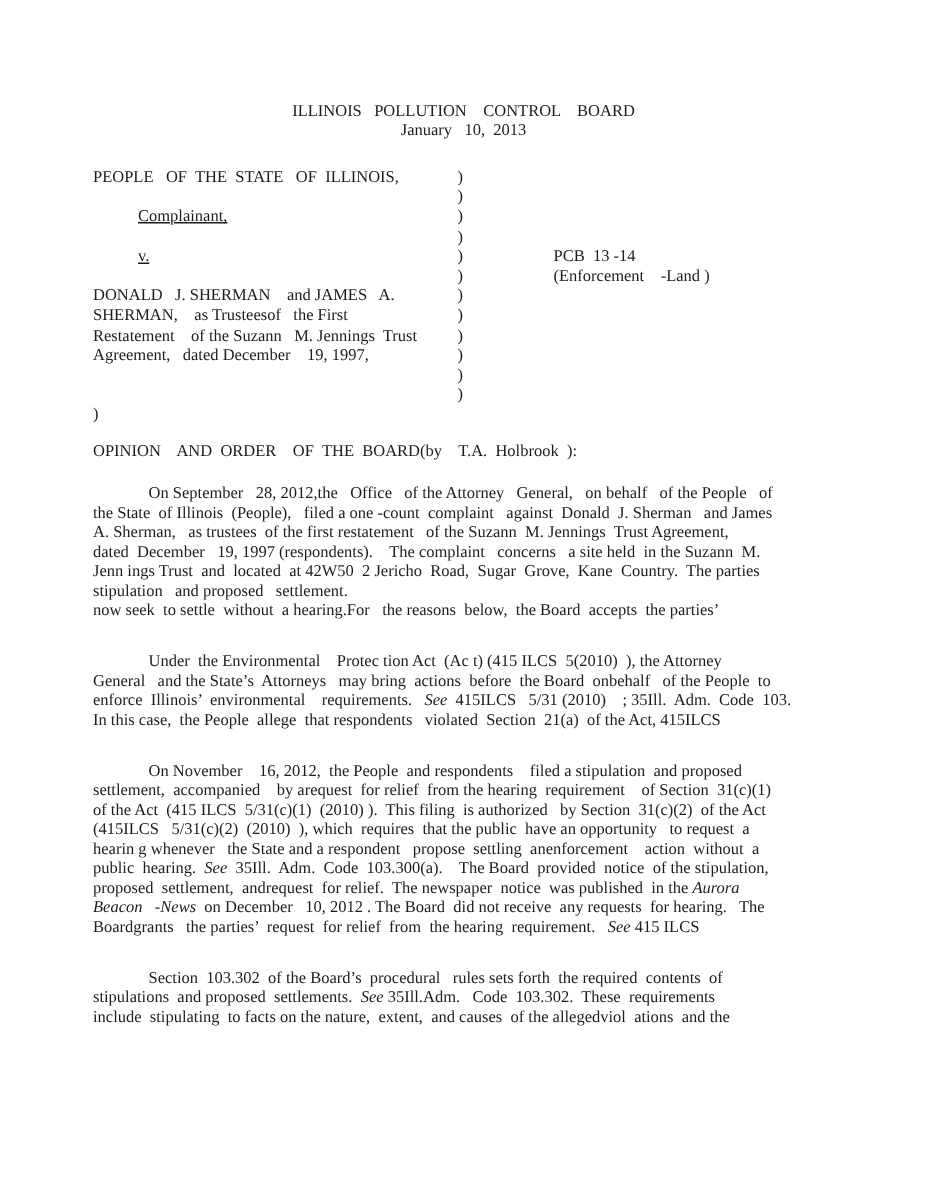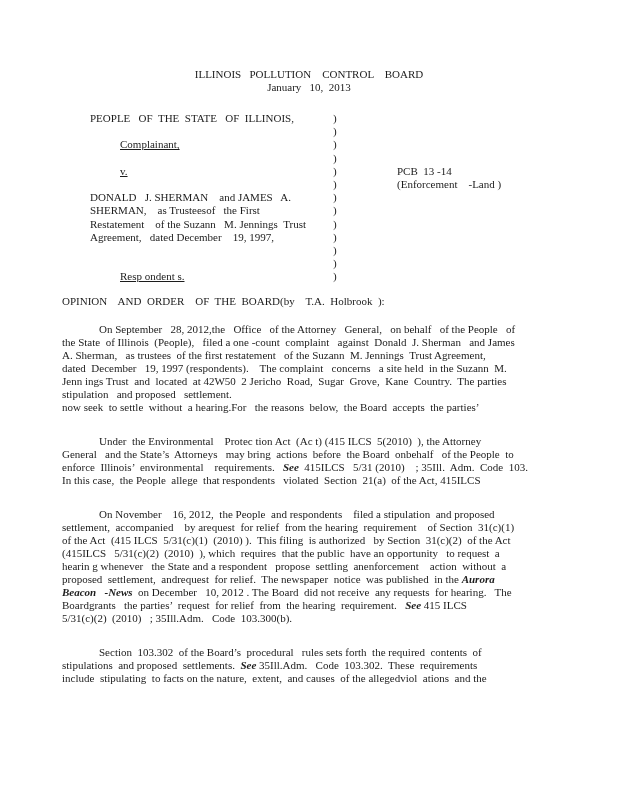--- a/index.html
+++ b/index.html
@@ -21,58 +21,58 @@
     line-height: 13px;
     white-space: pre;
   }
   .caption { margin-top: 18px; }
   .cap-row {
     display: flex;
     height: 13.2px;
     line-height: 13.2px;
     white-space: pre;
   }
-  .cap-left { width: 243px; flex: none; box-sizing: border-box; margin-left: 28px; }
+  .cap-left { width: 243px; flex: none; box-sizing: border-box; }
   .cap-left.ind { padding-left: 30px; text-decoration: underline; }
   .cap-paren { width: 28px; flex: none; }
   .cap-right { flex: none; margin-left: 36px; }
   .opinion-heading {
     margin-top: 12px;
     line-height: 13px;
     white-space: pre;
   }
   .para { margin-top: 21px; }
   .body-text .para:first-child { margin-top: 15px; }
   .line {
     line-height: 13px;
     white-space: pre;
   }
   .para .line:first-child { padding-left: 37px; }
-  .it { font-style: italic; font-weight: bold; }
+  .it { font-style: italic; }
 </style>
 </head>
 <body>
 
 <div class="page">
   <div class="doc-title">ILLINOIS   POLLUTION    CONTROL    BOARD</div>
   <div class="doc-date">January   10,  2013</div>
   <div class="caption">
       <div class="cap-row"><span class="cap-left">PEOPLE   OF  THE  STATE   OF  ILLINOIS,</span><span class="cap-paren">)</span><span class="cap-right"></span></div>
       <div class="cap-row"><span class="cap-left"></span><span class="cap-paren">)</span><span class="cap-right"></span></div>
       <div class="cap-row"><span class="cap-left ind">Complainant,</span><span class="cap-paren">)</span><span class="cap-right"></span></div>
       <div class="cap-row"><span class="cap-left"></span><span class="cap-paren">)</span><span class="cap-right"></span></div>
       <div class="cap-row"><span class="cap-left ind">v.</span><span class="cap-paren">)</span><span class="cap-right">PCB  13 -14</span></div>
       <div class="cap-row"><span class="cap-left"></span><span class="cap-paren">)</span><span class="cap-right">(Enforcement    -Land )</span></div>
       <div class="cap-row"><span class="cap-left">DONALD   J. SHERMAN    and JAMES   A.</span><span class="cap-paren">)</span><span class="cap-right"></span></div>
       <div class="cap-row"><span class="cap-left">SHERMAN,    as Trusteesof   the First</span><span class="cap-paren">)</span><span class="cap-right"></span></div>
       <div class="cap-row"><span class="cap-left">Restatement    of the Suzann   M. Jennings  Trust</span><span class="cap-paren">)</span><span class="cap-right"></span></div>
       <div class="cap-row"><span class="cap-left">Agreement,   dated December    19, 1997,</span><span class="cap-paren">)</span><span class="cap-right"></span></div>
       <div class="cap-row"><span class="cap-left"></span><span class="cap-paren">)</span><span class="cap-right"></span></div>
       <div class="cap-row"><span class="cap-left"></span><span class="cap-paren">)</span><span class="cap-right"></span></div>
-      <div class="cap-row"><span class="cap-left ind">Resp ondent s.</span><span class="cap-paren">)</span><span class="cap-right"></span></div>
+      <div class="cap-row"><span class="cap-paren">)</span><span class="cap-right"></span></div>
     </div>
   <div class="opinion-heading">OPINION    AND  ORDER    OF  THE  BOARD(by    T.A.  Holbrook  ):</div>
   <div class="body-text">
       <div class="para">
         <div class="line"><span>On September   28, 2012,the   Office   of the Attorney   General,   on behalf   of the People   of</span></div>
         <div class="line"><span>the State  of Illinois  (People),   filed a one -count  complaint   against  Donald  J. Sherman   and James</span></div>
         <div class="line"><span>A. Sherman,   as trustees  of the first restatement   of the Suzann  M. Jennings  Trust Agreement,</span></div>
         <div class="line"><span>dated  December   19, 1997 (respondents).    The complaint   concerns   a site held  in the Suzann  M.</span></div>
         <div class="line"><span>Jenn ings Trust  and  located  at 42W50  2 Jericho  Road,  Sugar  Grove,  Kane  Country.  The parties</span></div>
         <div class="line"><span>stipulation   and proposed   settlement.</span></div>
@@ -83,24 +83,24 @@
         <div class="line"><span>General   and the State’s  Attorneys   may bring  actions  before  the Board  onbehalf   of the People  to</span></div>
         <div class="line"><span>enforce  Illinois’  environmental    requirements.   </span><span class="it">See</span><span>  415ILCS   5/31 (2010)    ; 35Ill.  Adm.  Code  103.</span></div>
         <div class="line"><span>In this case,  the People  allege  that respondents   violated  Section  21(a)  of the Act, 415ILCS</span></div>
       </div>
       <div class="para">
         <div class="line"><span>On November    16, 2012,  the People  and respondents    filed a stipulation  and proposed</span></div>
         <div class="line"><span>settlement,  accompanied    by arequest  for relief  from the hearing  requirement    of Section  31(c)(1)</span></div>
         <div class="line"><span>of the Act  (415 ILCS  5/31(c)(1)  (2010) ).  This filing  is authorized   by Section  31(c)(2)  of the Act</span></div>
         <div class="line"><span>(415ILCS   5/31(c)(2)  (2010)  ), which  requires  that the public  have an opportunity   to request  a</span></div>
         <div class="line"><span>hearin g whenever   the State and a respondent   propose  settling  anenforcement    action  without  a</span></div>
+        <div class="line"><span>public  hearing.  </span><span class="it">See</span><span>  35Ill.  Adm.  Code  103.300(a).    The Board  provided  notice  of the stipulation,</span></div>
         <div class="line"><span>proposed  settlement,  andrequest  for relief.  The newspaper  notice  was published  in the </span><span class="it">Aurora</span></div>
         <div class="line"><span class="it">Beacon   -News</span><span>  on December   10, 2012 . The Board  did not receive  any requests  for hearing.   The</span></div>
         <div class="line"><span>Boardgrants   the parties’  request  for relief  from  the hearing  requirement.   </span><span class="it">See</span><span> 415 ILCS</span></div>
-        <div class="line"><span>5/31(c)(2)  (2010)   ; 35Ill.Adm.   Code  103.300(b).</span></div>
       </div>
       <div class="para">
         <div class="line"><span>Section  103.302  of the Board’s  procedural   rules sets forth  the required  contents  of</span></div>
         <div class="line"><span>stipulations  and proposed  settlements.  </span><span class="it">See</span><span> 35Ill.Adm.   Code  103.302.  These  requirements</span></div>
         <div class="line"><span>include  stipulating  to facts on the nature,  extent,  and causes  of the allegedviol  ations  and the</span></div>
       </div>
     </div>
 </div>
 
 </body></html>

